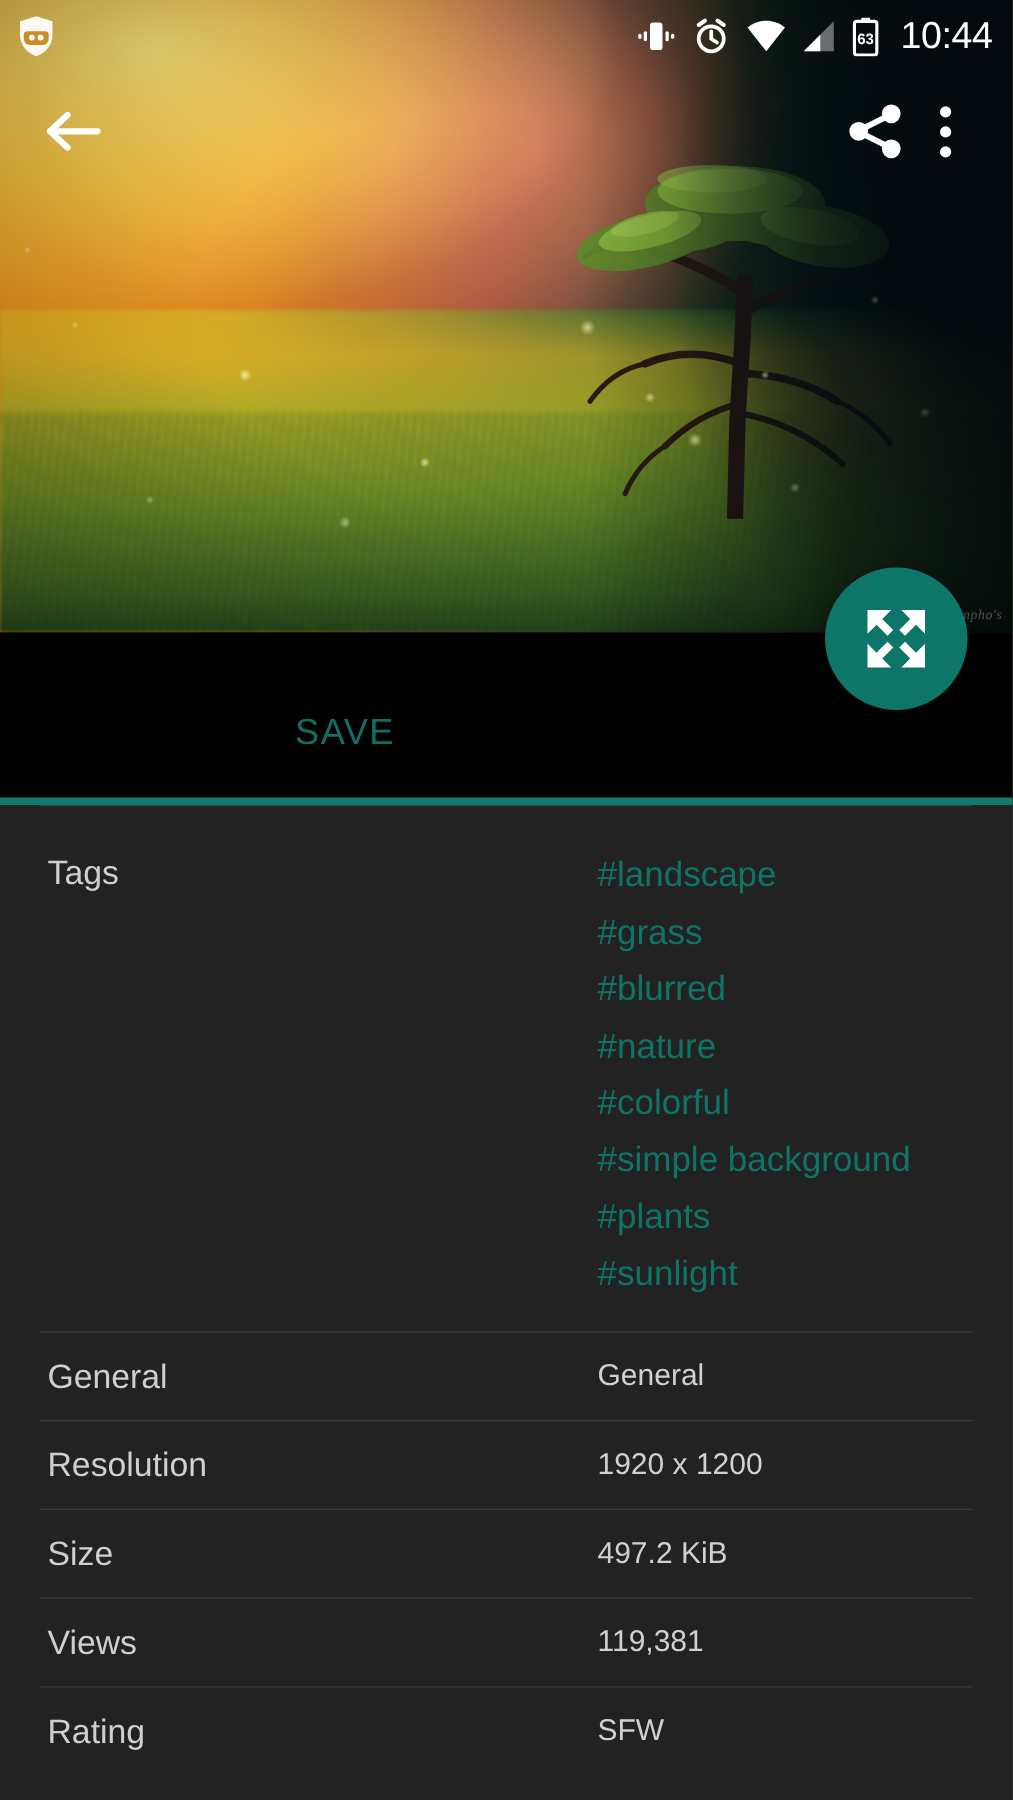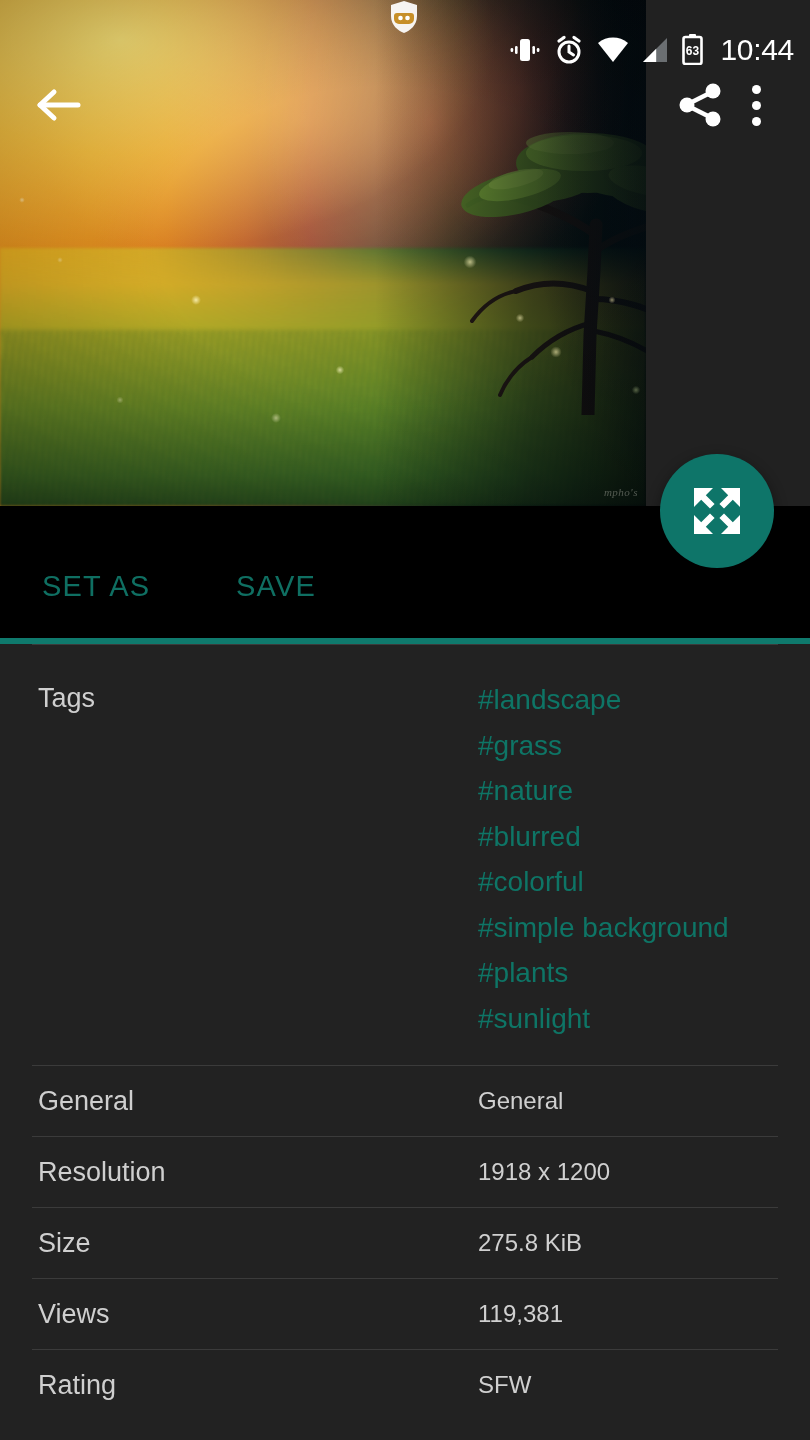--- a/index.html
+++ b/index.html
@@ -6,21 +6,21 @@
   html, body {
     width:810px; height:1440px;
     background:#212121;
     font-family:"Liberation Sans", sans-serif;
     overflow:hidden;
   }
   #app { position:relative; width:810px; height:1440px; background:#212121; }
 
   
   .hero {
-    position:absolute; left:0; top:0; width:646px; height:506px;
+    position:absolute; left:0; top:0; width:810px; height:506px;
     overflow:hidden; background:#0a0f0b;
   }
   .hero-art { position:absolute; inset:0; }
   
   .layer {
     position:absolute; inset:0;
   }
   .l-base {
     background:
       linear-gradient(to right,
@@ -83,21 +83,21 @@
   }
   .watermark {
     position:absolute; right:8px; top:486px; font-size:11px;
     color:rgba(200,200,190,.38); font-family:"Liberation Serif", serif;
     font-style:italic; letter-spacing:.5px;
   }
 
   
   .statusbar {
     position:absolute; left:0; top:0; width:810px; height:58px;
-    display:flex; align-items:center; padding:0 16px 0 14px; z-index:30;flex-direction:column;
+    display:flex; align-items:center; padding:0 16px 0 14px; z-index:30;
   }
   .sb-left { display:flex; align-items:center; gap:10px; }
   .sb-right { margin-left:auto; display:flex; align-items:center; gap:13px; }
   .sb-icon { display:block; }
   .clock {
     color:#fff; font-size:30px; font-weight:500; letter-spacing:-.3px;
     margin-left:4px; line-height:1;
   }
 
   
@@ -282,58 +282,57 @@
       <g fill="#ffffff">
         <path d="M27 8 L8 8 L8 27 L15.2 19.8 L24 28.6 L28.6 24 L19.8 15.2 Z"></path>
         <path d="M35 8 L54 8 L54 27 L46.8 19.8 L38 28.6 L33.4 24 L42.2 15.2 Z"></path>
         <path d="M27 54 L8 54 L8 35 L15.2 42.2 L24 33.4 L28.6 38 L19.8 46.8 Z"></path>
         <path d="M35 54 L54 54 L54 35 L46.8 42.2 L38 33.4 L33.4 38 L42.2 46.8 Z"></path>
       </g>
     </svg>
   </div>
 
   <div class="actionbar">
-    <button class="act-btn" id="btn-setas">SET AS</button>
     <button class="act-btn" id="btn-save">SAVE</button>
   </div>
   <div class="teal-rule"></div>
 
   <div class="details">
     <div class="hrule"></div>
 
     <div class="row tags-row">
       <div class="row-label">Tags</div>
       <div class="taglist">
         <span class="tag">#landscape</span>
         <span class="tag">#grass</span>
+        <span class="tag">#blurred</span>
         <span class="tag">#nature</span>
-        <span class="tag">#blurred</span>
         <span class="tag">#colorful</span>
         <span class="tag">#simple background</span>
         <span class="tag">#plants</span>
         <span class="tag">#sunlight</span>
       </div>
     </div>
 
     <div class="hrule"></div>
     <div class="row kvrow">
       <div class="row-label">General</div>
       <div class="row-value">General</div>
     </div>
 
     <div class="hrule"></div>
     <div class="row kvrow">
       <div class="row-label">Resolution</div>
-      <div class="row-value">1918 x 1200</div>
+      <div class="row-value">1920 x 1200</div>
     </div>
 
     <div class="hrule"></div>
     <div class="row kvrow">
       <div class="row-label">Size</div>
-      <div class="row-value">275.8 KiB</div>
+      <div class="row-value">497.2 KiB</div>
     </div>
 
     <div class="hrule"></div>
     <div class="row kvrow">
       <div class="row-label">Views</div>
       <div class="row-value">119,381</div>
     </div>
 
     <div class="hrule"></div>
     <div class="row kvrow">

